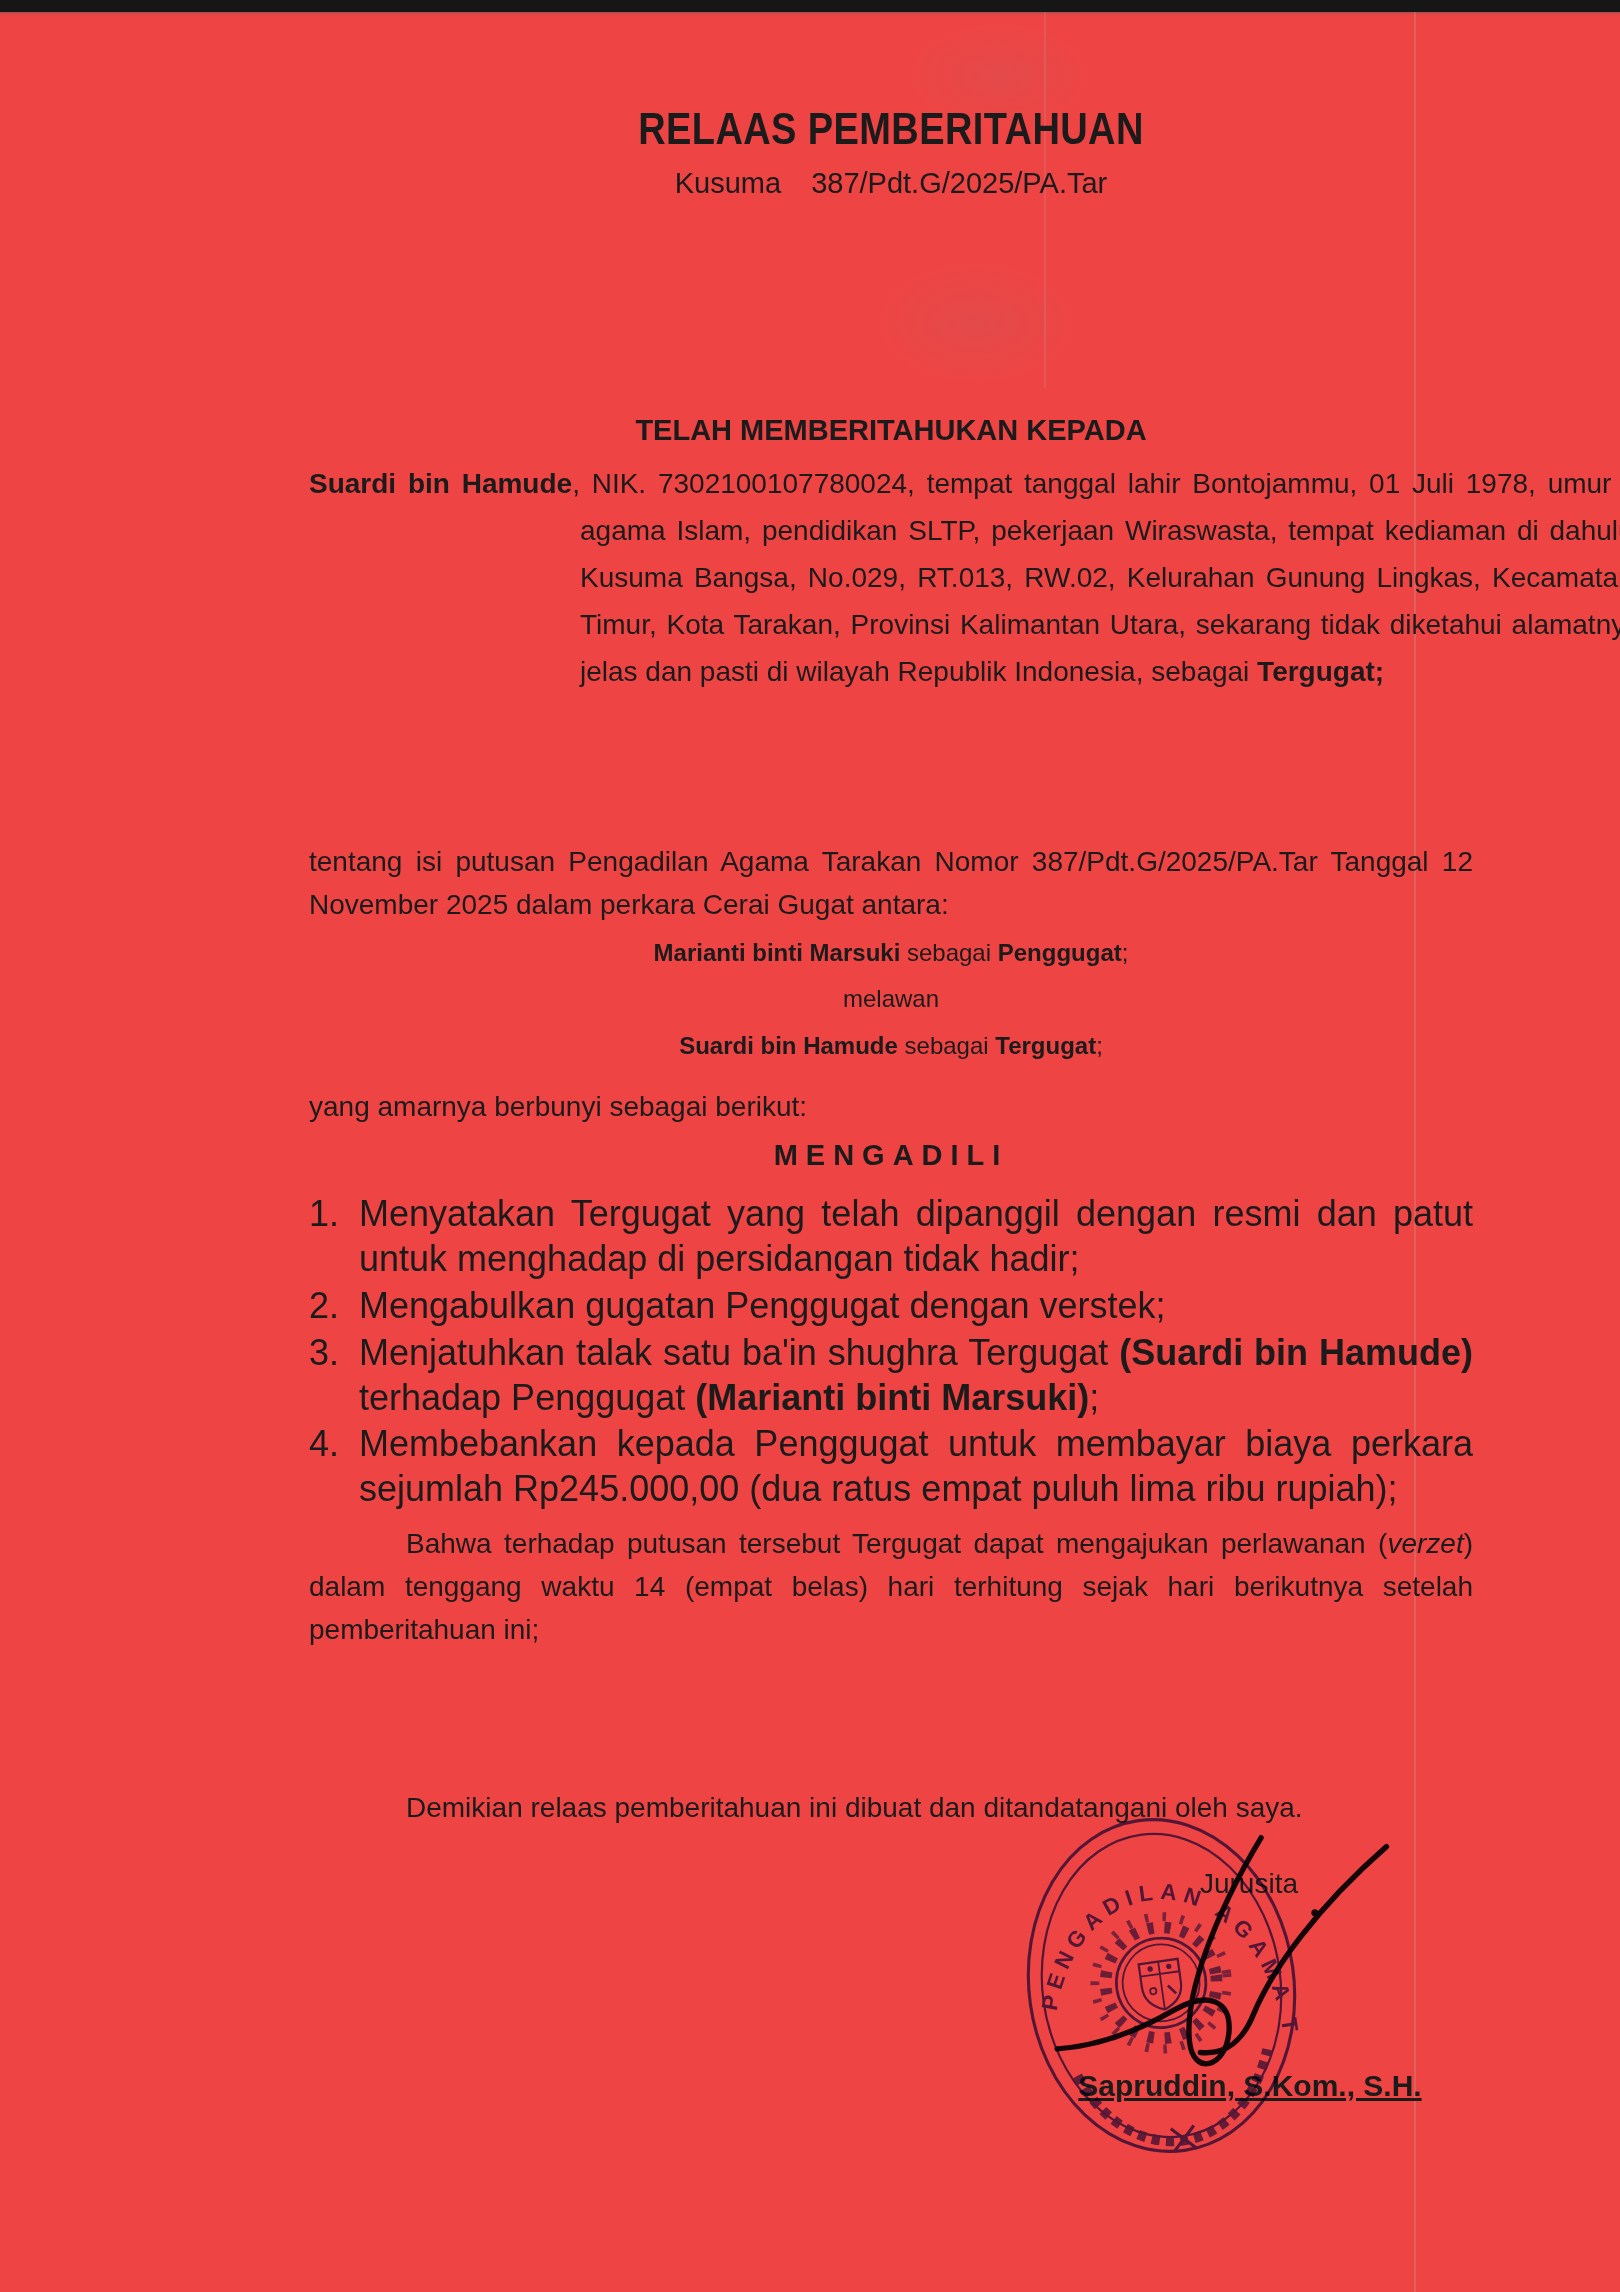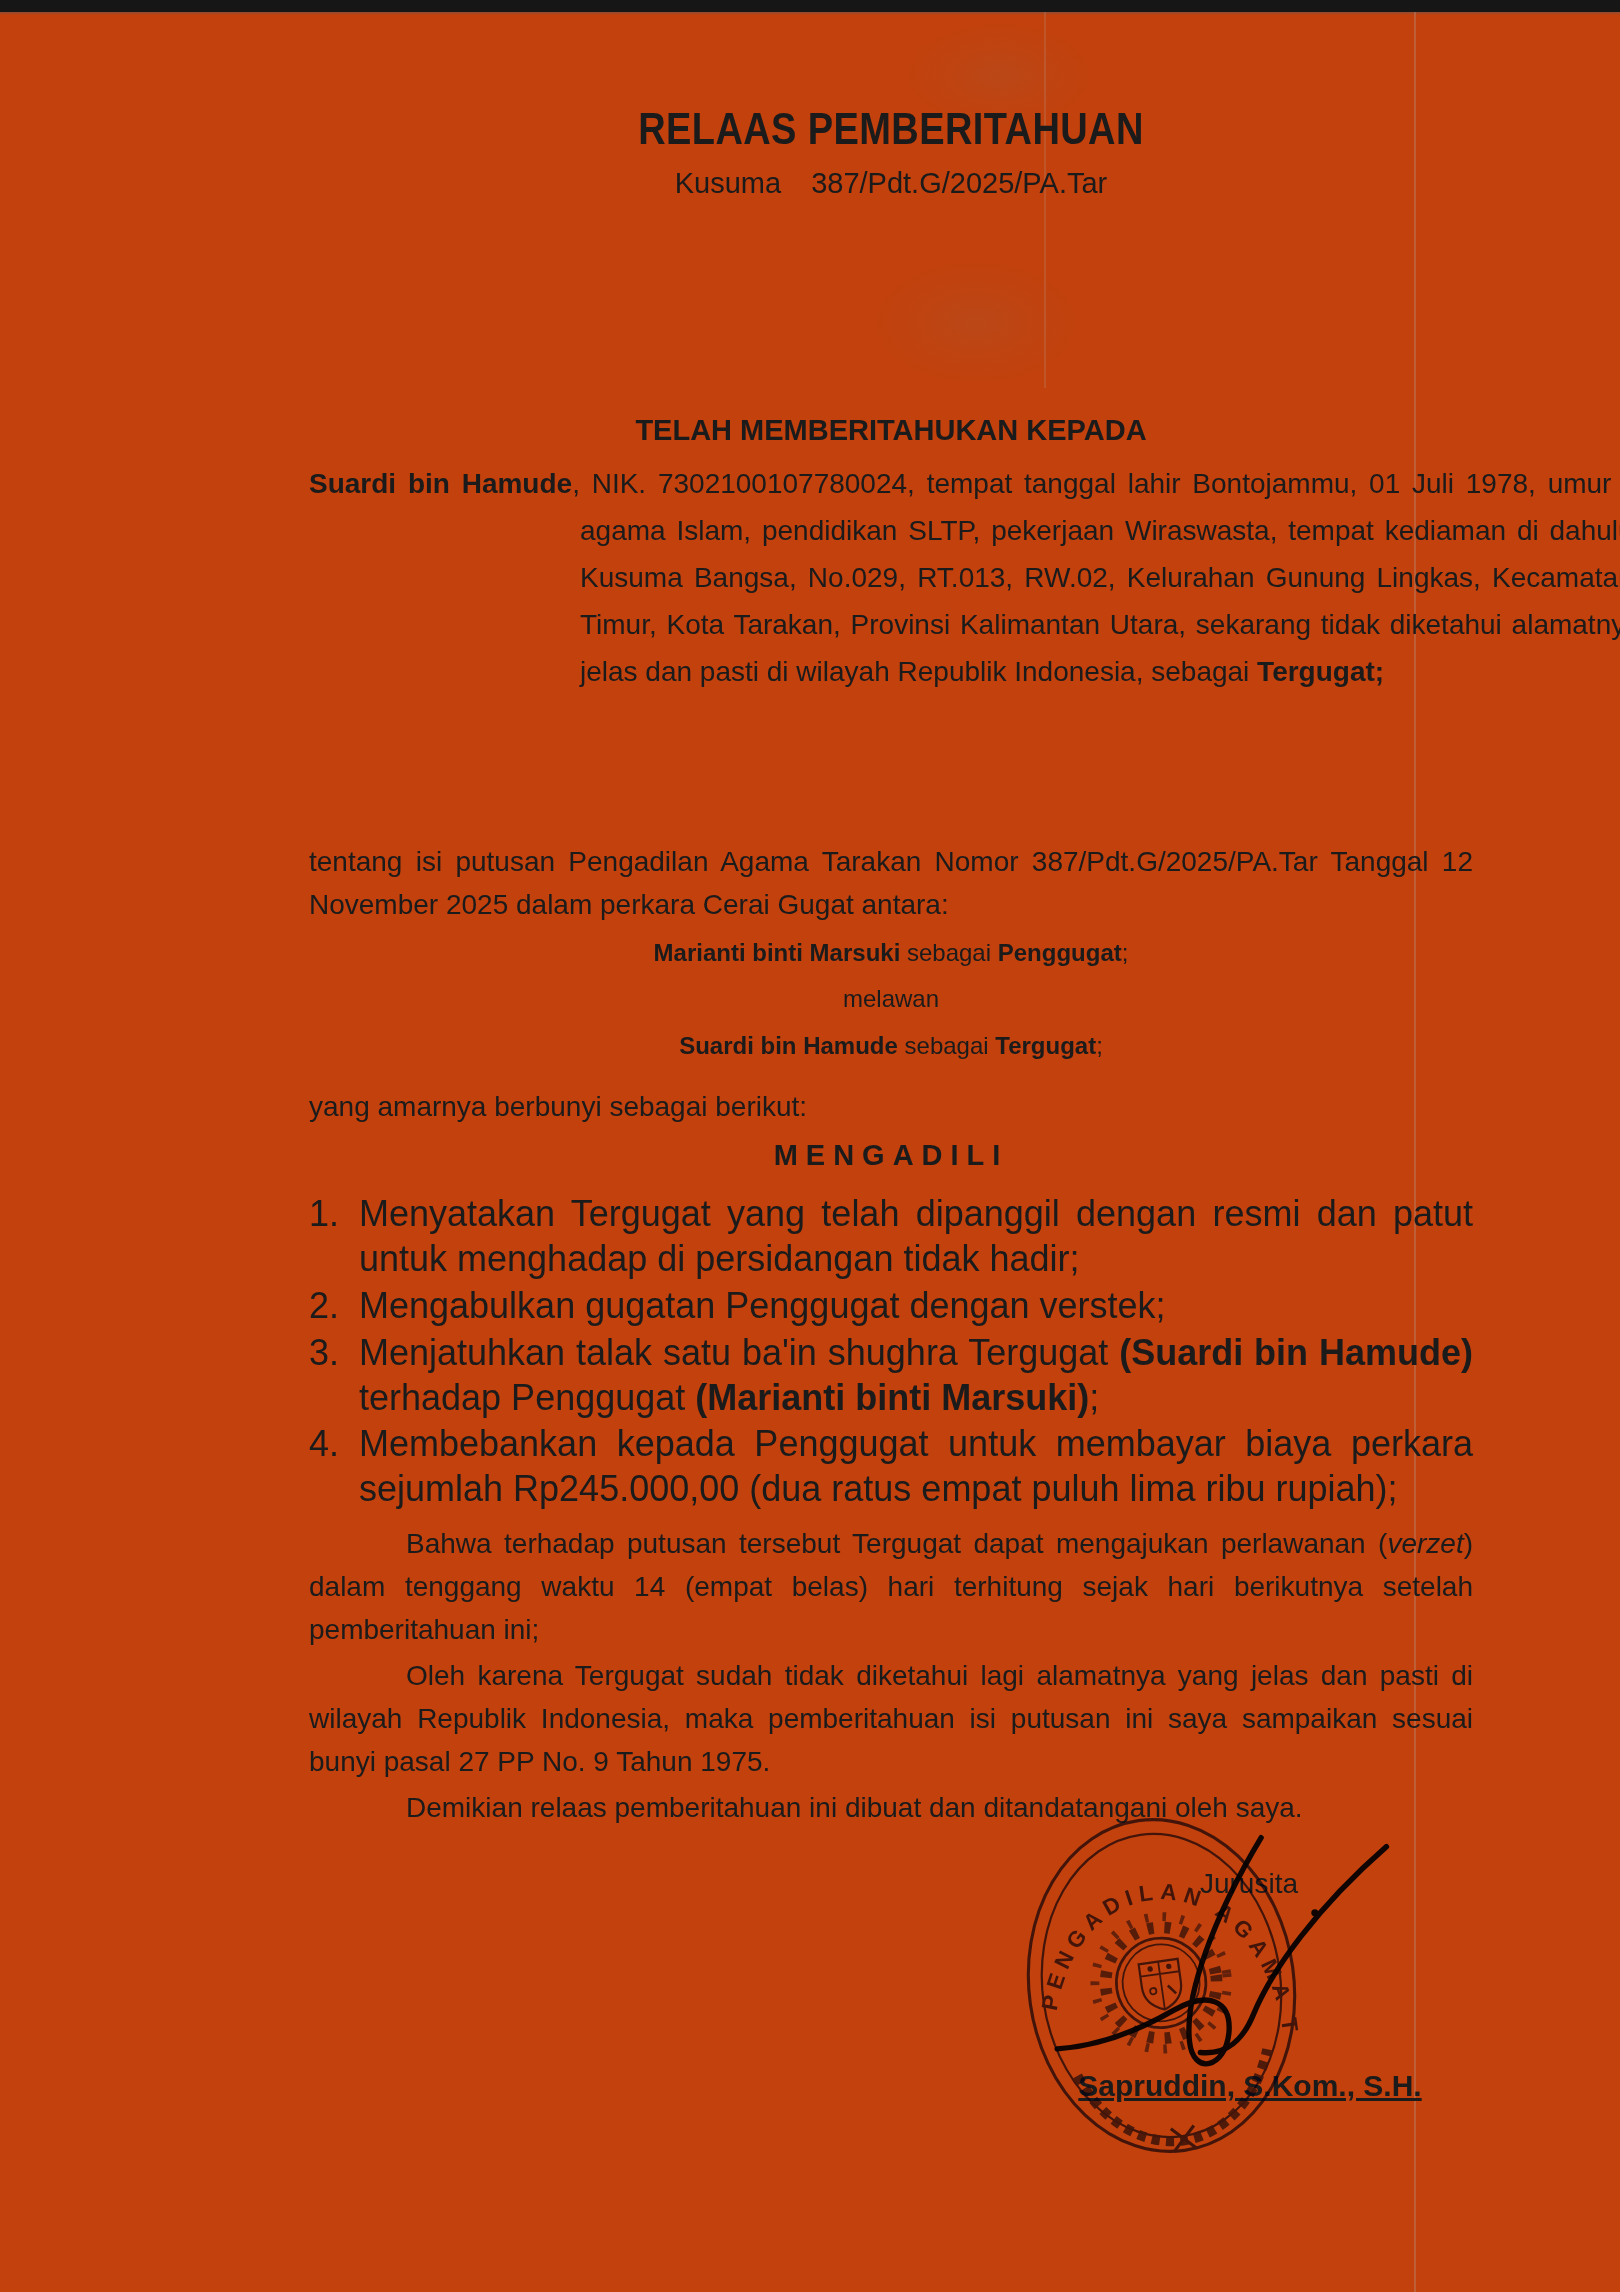--- a/index.html
+++ b/index.html
@@ -1,19 +1,19 @@
 <!DOCTYPE html>
 <html style="font-size:14.3px"><head>
 <meta charset="utf-8">
 <style>
   html,body { margin:0; padding:0; background:#e8e8e8; }
   .page {
     position:relative;
     width:1620px; height:2293px;
-    background:#c2410c;
+    background:#ef4444;
     overflow:hidden;
     font-family:"Liberation Sans", sans-serif;
     color:#1b1b1b;
   }
   
   .scan-bar-top { position:absolute; left:0; top:0; width:1620px; height:11.6px; background:#161616; }
   .scan-bar-top::after { content:""; position:absolute; left:0; top:11.6px; width:100%; height:3.6px;
     background:linear-gradient(#5a5a5a, rgba(255,255,255,0)); opacity:.5; }
   .scan-line { position:absolute; width:1.8px; background:#b9a79d; }
   .scan-line-a { left:1044px; top:11.6px; height:376px; opacity:.20; }
@@ -87,21 +87,20 @@
   <h2 class="col heading mengadili" style="top:1139px;">MENGADILI</h2>
 
   <ol class="col verdict-list" style="top:1191px;">
     <li><span class="num">1.</span><span>Menyatakan Tergugat yang telah dipanggil dengan resmi dan patut untuk menghadap di persidangan tidak hadir;</span></li>
     <li><span class="num">2.</span><span>Mengabulkan gugatan Penggugat dengan verstek;</span></li>
     <li><span class="num">3.</span><span>Menjatuhkan talak satu ba'in shughra Tergugat </span><b>(Suardi bin Hamude)</b><span> terhadap Penggugat </span><b>(Marianti binti Marsuki)</b><span>;</span></li>
     <li><span class="num">4.</span><span>Membebankan kepada Penggugat untuk membayar biaya perkara sejumlah Rp245.000,00 (dua ratus empat puluh lima ribu rupiah);</span></li>
   </ol>
 
   <p class="col para indent" style="top:1522px;"><span>Bahwa terhadap putusan tersebut Tergugat dapat mengajukan perlawanan (</span><i>verzet</i><span>) dalam tenggang waktu 14 (empat belas) hari terhitung sejak hari berikutnya setelah pemberitahuan ini;</span></p>
-  <p class="col para indent" style="top:1654px;">Oleh karena Tergugat sudah tidak diketahui lagi alamatnya yang jelas dan pasti di wilayah Republik Indonesia, maka pemberitahuan isi putusan ini saya sampaikan sesuai bunyi pasal 27 PP No. 9 Tahun 1975.</p>
   <p class="col para indent" style="top:1786px;">Demikian relaas pemberitahuan ini dibuat dan ditandatangani oleh saya.</p>
 
   <div class="sig-role">Jurusita</div>
 
   <div class="stamp-wrap">
     <svg width="285" height="349" viewBox="0 0 318 390">
       <g stroke="#4a43c0" fill="none">
         <ellipse cx="159" cy="195" rx="148" ry="186" stroke-width="3.5"></ellipse>
         <ellipse cx="159" cy="195" rx="133" ry="170" stroke-width="2.5"></ellipse>
 

